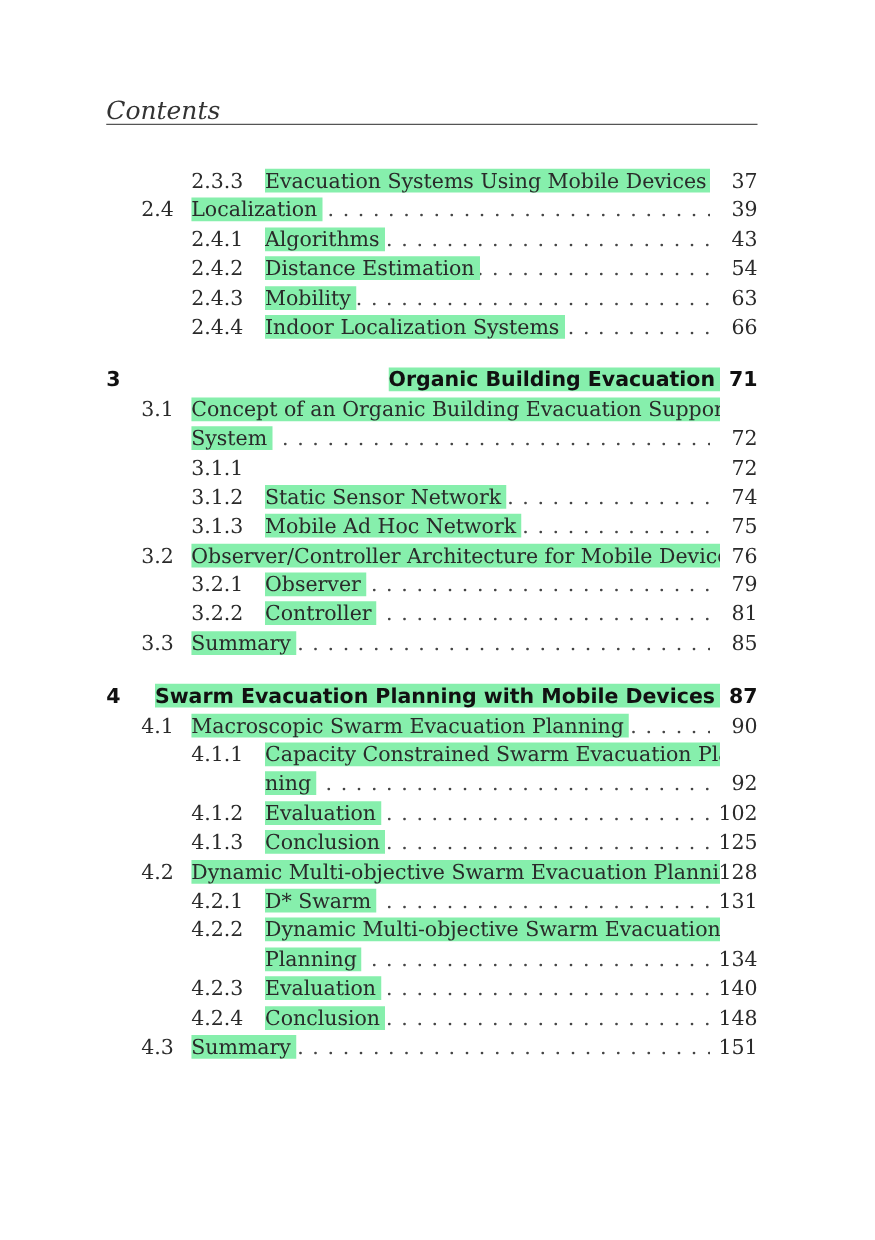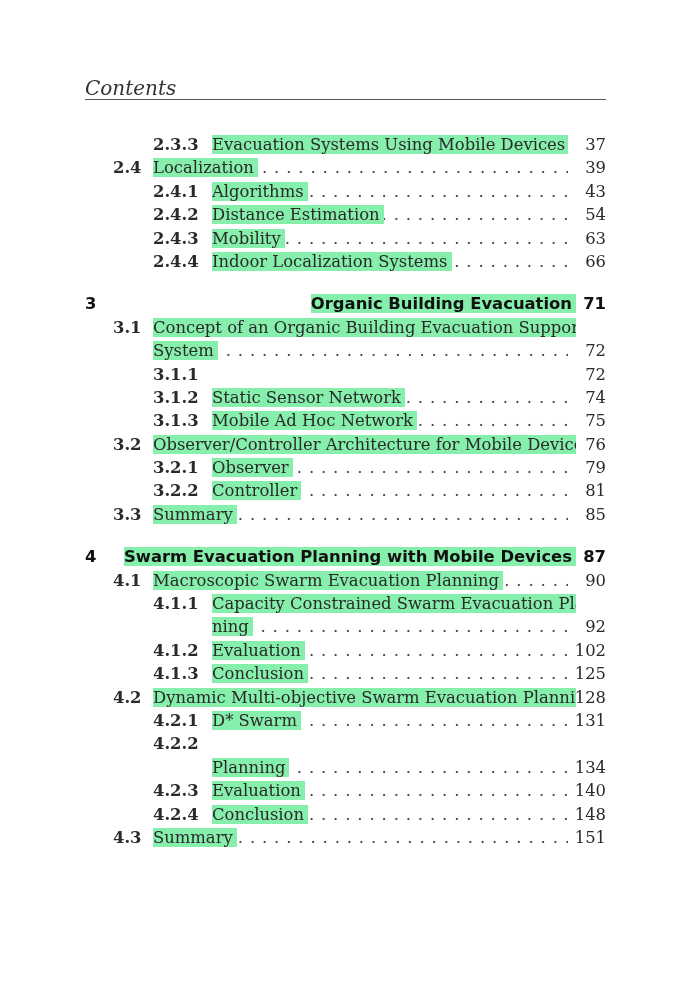--- a/index.html
+++ b/index.html
@@ -3,21 +3,21 @@
 <meta charset="utf-8">
 <style>
   html, body { margin: 0; padding: 0; background: #ffffff; }
   body { width: 700px; height: 992px; position: relative; overflow: hidden;
          font-family: "DejaVu Serif", "Liberation Serif", serif; color: #2a2a2a; }
   .running-head { position: absolute; left: 85px; top: 76px; font-style: italic;
                   font-size: 20px; color: #333; }
   .head-rule { position: absolute; left: 85px; top: 99px; width: 521px; height: 1px; background: #555; }
   .toc { position: absolute; left: 85px; top: 133px; width: 521px; }
   .row { position: relative; height: 23.4px; font-size: 16.4px; line-height: 23.4px; white-space: nowrap; }
-  .row .num { position: absolute; font-weight: bold; }
+  .row .num { position: absolute; }
   .row .title { position: absolute; right: 38px; overflow: hidden; }
   .row .title .txt { background: #86efac; padding-right: 4px; position: relative; z-index: 1; }
   .row .title .dots { position: absolute; left: 0; right: 0; top: 0; letter-spacing: 6.9px;
                       overflow: hidden; text-align: right; color: #444; }
   .row .page { position: absolute; right: 0; text-align: center; }
   .lvl1 .num { left: 28px; }
   .lvl1 .title { left: 68px; }
   .lvl2 .num { left: 68px; }
   .lvl2 .title { left: 127px; }
   .cont1 .title { left: 68px; }
@@ -150,20 +150,21 @@
       <span class="title"><span class="txt">Dynamic Multi-objective Swarm Evacuation Planning</span></span>
       <span class="page">128</span>
     </div>
     <div class="row lvl2">
       <span class="num">4.2.1</span>
       <span class="title"><span class="dots">........................................................................................................................</span><span class="txt">D* Swarm</span></span>
       <span class="page">131</span>
     </div>
     <div class="row lvl2 nodots">
       <span class="num">4.2.2</span>
+      <span class="title"><span class="txt">Dynamic Multi-objective Swarm Evacuation</span></span>
       <span class="page"></span>
     </div>
     <div class="row cont2">
       <span class="num"></span>
       <span class="title"><span class="dots">........................................................................................................................</span><span class="txt">Planning</span></span>
       <span class="page">134</span>
     </div>
     <div class="row lvl2">
       <span class="num">4.2.3</span>
       <span class="title"><span class="dots">........................................................................................................................</span><span class="txt">Evaluation</span></span>

